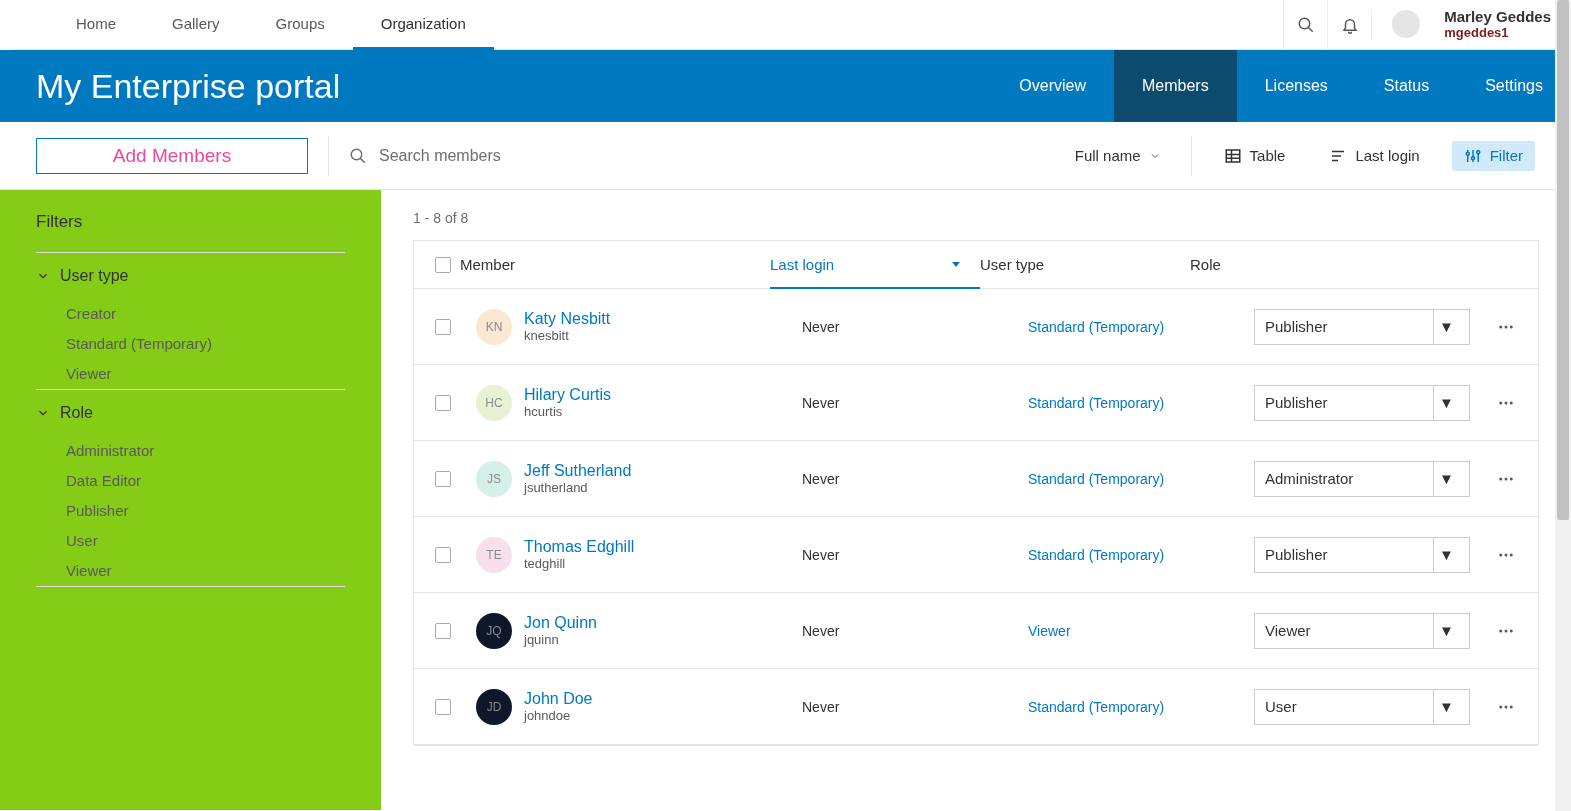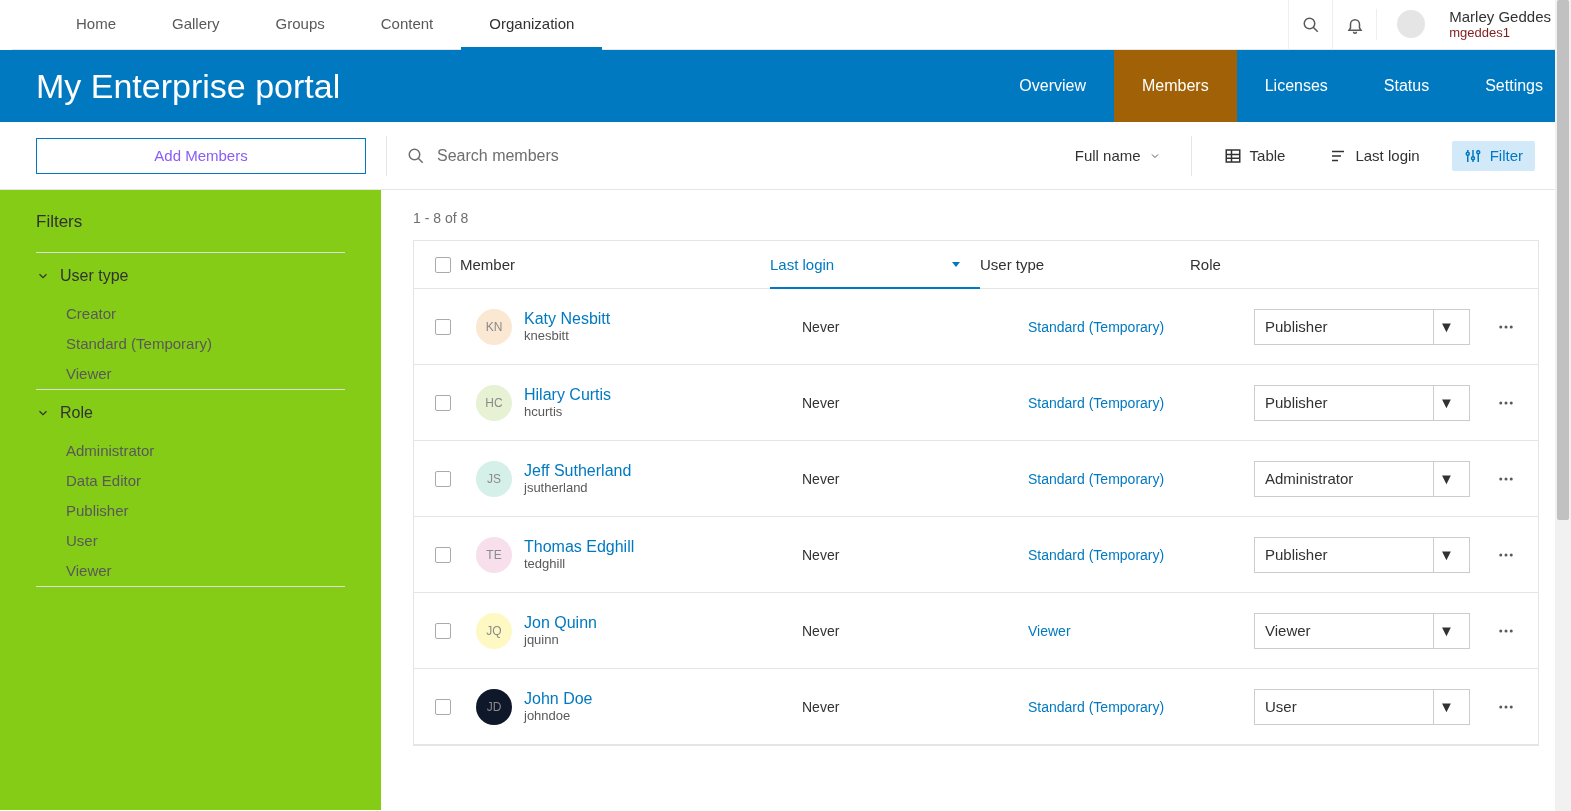--- a/index.html
+++ b/index.html
@@ -5,33 +5,33 @@
 * { box-sizing: border-box; margin: 0; padding: 0; }
 body { font-family: "Avenir Next", "Segoe UI", sans-serif; font-size: 14px; color: #323232; background: #fff; }
 
 .topnav { display: flex; align-items: center; height: 50px; border-bottom: 1px solid #e5e5e5; padding: 0 0 0 36px; margin-left: 12px; }
 .topnav .nav-items { display: flex; gap: 0; }
 .topnav .nav-item { padding: 0 28px; height: 50px; display: flex; align-items: center; color: #595959; cursor: pointer; border-bottom: 3px solid transparent; font-size: 15px; }
 .topnav .nav-item.active { border-bottom-color: #0079c1; color: #323232; }
 .topnav .spacer { flex: 1; }
 .topnav .icon-btn { width: 44px; height: 50px; display: flex; align-items: center; justify-content: center; cursor: pointer; border-left: 1px solid #eee; }
 .topnav .icon-btn:first-of-type { border-left: none; }
-.topnav .user { display: flex; align-items: center; gap: 24px; padding: 0 20px; border-left: 1px solid #eee; cursor: pointer; }
+.topnav .user { display: flex; align-items: center; gap: 24px; padding: 0 20px; border-left: 1px solid #eee; cursor: pointer; font-weight: bold; }
 .topnav .user .avatar-sm { width: 28px; height: 28px; border-radius: 50%; background: #e5e5e5; }
 .topnav .user .uname { font-size: 15px; color: #323232; line-height: 1.1; }
 .topnav .user .uid { font-size: 13px; color: #7f1d1d; line-height: 1.1; }
 
 .bluebar { background: #0079c1; color: #fff; height: 72px; display: flex; align-items: center; padding-left: 36px; }
 .bluebar .title { font-size: 34px; font-weight: 400; flex: 1; }
 .bluebar .tabs { display: flex; height: 100%; }
 .bluebar .tab { padding: 0 28px; display: flex; align-items: center; cursor: pointer; font-size: 16px; }
-.bluebar .tab.active { background: #a16207; }
+.bluebar .tab.active { background: #0c4a6e; }
 
 .toolbar { display: flex; align-items: center; height: 68px; padding: 0 36px 0 36px; border-bottom: 1px solid #e5e5e5; gap: 20px; }
-.btn-outline { border: 1px solid #0079c1; color: #8b5cf6; background: #fff; height: 36px; width: 330px; display: flex; align-items: center; justify-content: center; cursor: pointer; font-size: 15px; }
+.btn-outline { border: 1px solid #0079c1; color: #ec4899; background: #fff; height: 36px; width: 272px; display: flex; align-items: center; justify-content: center; cursor: pointer; font-size: 19px; }
 .toolbar .vsep { width: 1px; height: 40px; background: #e5e5e5; }
 .search-wrap { display: flex; align-items: flex-end; gap: 12px; flex: 1; color: #6e6e6e; }
 .search-wrap input { border: none; outline: none; font-size: 16px; color: #323232; width: 400px; }
 .search-wrap input::placeholder { color: #6e6e6e; }
 .tool-drop { display: flex; align-items: center; gap: 8px; cursor: pointer; color: #323232; font-size: 15px; padding: 0 10px; }
 .tool-btn { display: flex; align-items: center; gap: 8px; cursor: pointer; font-size: 15px; padding: 6px 12px; }
 .tool-btn.active { background: #d2e9f9; color: #0079c1; border-radius: 2px; }
 
 .content { display: flex; }
 .sidebar { width: 388px; background: #84cc16; padding: 22px 36px; min-height: 620px; }
@@ -70,21 +70,20 @@
 .scrollbar-thumb { position:absolute; left:2px; right:2px; top:0; height: 520px; background:#c1c1c1; border-radius:2px; }
 </style>
 </head>
 <body>
 
 <div class="topnav">
   <div class="nav-items" id="nav-items">
       <div class="nav-item">Home</div>
       <div class="nav-item">Gallery</div>
       <div class="nav-item">Groups</div>
-      <div class="nav-item">Content</div>
       <div class="nav-item active">Organization</div>
     </div>
   <div class="spacer"></div>
   <div class="icon-btn">
     <svg width="18" height="18" viewBox="0 0 24 24" fill="none" stroke="#595959" stroke-width="2">
         <circle cx="10" cy="10" r="7"></circle>
         <line x1="21" y1="21" x2="15" y2="15"></line>
       </svg>
   </div>
   <div class="icon-btn">
@@ -318,21 +317,21 @@
                 <circle cx="12" cy="12" r="2"></circle>
                 <circle cx="19" cy="12" r="2"></circle>
               </svg>
             </div>
           </div>
           <div class="trow">
             <div class="col-check">
               <div class="chk"></div>
             </div>
             <div class="col-member">
-              <div class="avatar" style="background:#fef9c3">JQ</div>
+              <div class="avatar" style="background:#0f172a">JQ</div>
               <div>
                 <div class="mname link">Jon Quinn</div>
                 <div class="muser">jquinn</div>
               </div>
             </div>
             <div class="col-login">Never</div>
             <div class="col-utype link">Viewer</div>
             <div class="col-role">
               <div class="sel">
                 <span>Viewer</span>

